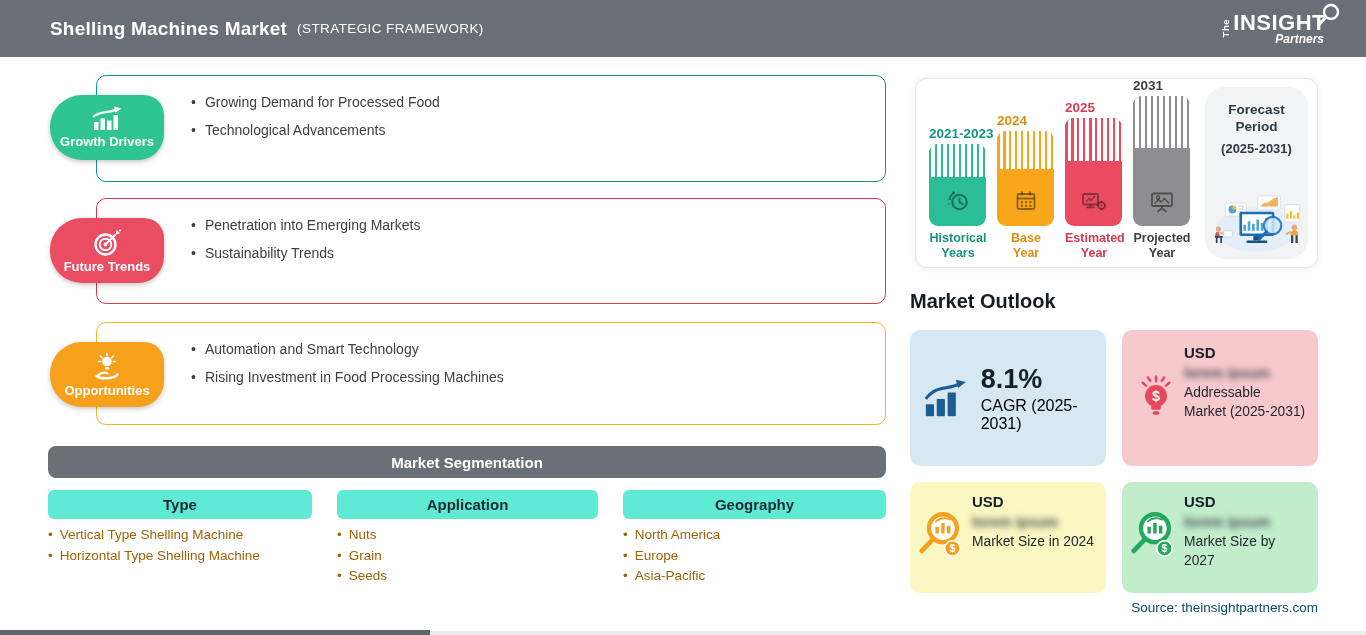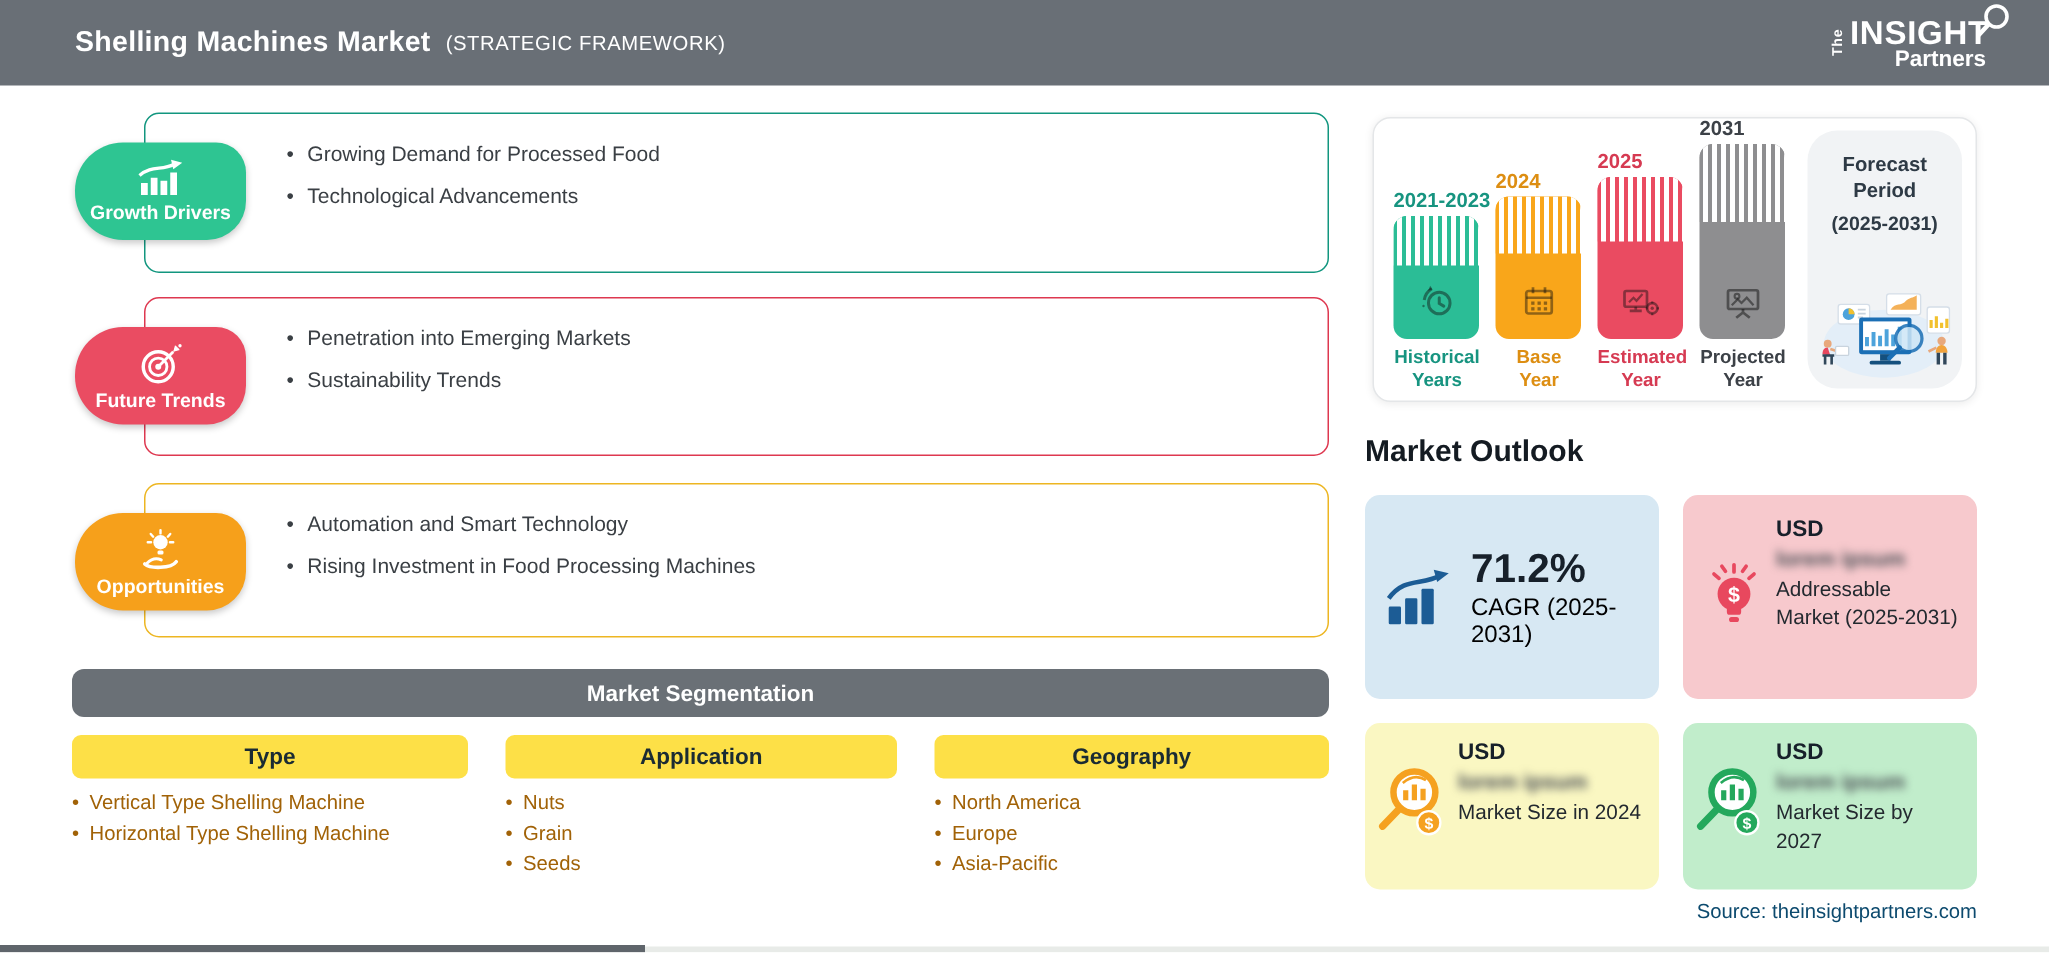--- a/index.html
+++ b/index.html
@@ -8,41 +8,41 @@
   
   .hdr{position:absolute;top:0;left:0;right:0;height:57px;background:#696F76;display:flex;
        align-items:center;padding:0 28px 0 50px;box-sizing:border-box;color:#fff;}
   .hdr h1{font-size:19px;margin:0;font-weight:700;letter-spacing:.2px;}
   .hdr .subtitle{font-size:13.5px;margin-left:10px;font-weight:400;letter-spacing:.4px;}
   .logo{margin-left:auto;display:flex;align-items:center;gap:3px;}
   .logo-the{writing-mode:vertical-rl;transform:rotate(180deg);font-size:9.5px;font-weight:700;
             letter-spacing:.5px;line-height:1;}
   .logo-stack{display:flex;flex-direction:column;align-items:flex-end;line-height:1;position:relative;padding-right:12px;}
   .logo-insight{font-size:22px;font-weight:800;letter-spacing:.5px;}
-  .logo-partners{font-size:15px;font-weight:700;margin-top:-1px;margin-right:2px;}
+  .logo-partners{font-size:12px;font-weight:700;margin-top:-1px;margin-right:2px;font-style:italic;}
   .logo-mag{position:absolute;right:-4px;top:-9px;}
   
   .fw-row{position:absolute;left:0;width:886px;}
   .row0{top:75px;height:107px;}
   .row1{top:198px;height:106px;}
   .row2{top:322px;height:103px;}
   .fw-box{position:absolute;left:96px;top:0;right:0;bottom:0;border:1.6px solid var(--border,#999);
           border-radius:10px;box-sizing:border-box;background:#fff;}
   .fw-items{padding:16px 16px 0 94px;}
   .fw-item{font-size:14px;color:#3A3F44;line-height:21px;margin-bottom:7px;display:flex;}
   .fw-item::before{content:"•";margin-right:9px;color:#3A3F44;}
   .fw-badge{position:absolute;left:50px;top:20px;width:114px;height:65px;background:var(--badge,#888);
             border-radius:32px 20px 26px 32px;display:flex;flex-direction:column;align-items:center;
             justify-content:center;color:#fff;box-shadow:0 2px 5px rgba(0,0,0,.22);z-index:2;}
   .fw-badge-label{font-size:13px;font-weight:700;margin-top:1px;}
   
   .seg-bar{position:absolute;left:48px;top:446px;width:838px;height:32px;background:#6A7076;
            border-radius:8px;display:flex;align-items:center;justify-content:center;color:#fff;
            font-weight:700;font-size:15px;}
-  .seg-head{position:absolute;top:490px;height:29px;background:#fde047;border-radius:6px;display:flex;
+  .seg-head{position:absolute;top:490px;height:29px;background:#5eead4;border-radius:6px;display:flex;
             align-items:center;justify-content:center;font-weight:700;font-size:15px;color:#1A2B33;}
   .sh-type{left:48px;width:264px;} .sh-app{left:337px;width:261px;} .sh-geo{left:623px;width:263px;}
   .seg-list{position:absolute;top:525px;font-size:13.5px;color:#a16207;}
   .sl-type{left:48px;} .sl-app{left:337px;} .sl-geo{left:623px;}
   .seg-item{display:flex;line-height:20.5px;}
   .seg-item::before{content:"•";margin-right:7px;}
   
   .tl-card{position:absolute;left:915px;top:78px;width:403px;height:190px;background:#fff;
            border:1px solid #E4E6E8;border-radius:12px;box-shadow:0 1px 6px rgba(0,0,0,.08);
            box-sizing:border-box;}
@@ -287,21 +287,21 @@
 
   <div class="mo-card card0" style="--bg: #D7E8F3; --accent: #1C5C95;">
     <svg width="48" height="42" viewBox="0 0 48 42">
       <rect x="2" y="28" width="9" height="13" rx="1" style="fill:var(--accent)"></rect>
       <rect x="14" y="22" width="9" height="19" rx="1" style="fill:var(--accent)"></rect>
       <rect x="26" y="15" width="9" height="26" rx="1" style="fill:var(--accent)"></rect>
       <path d="M2 22 C 14 6, 26 13, 40 5" style="stroke:var(--accent);stroke-width:3.4;fill:none"></path>
       <path d="M35 1 L46 3.5 L37.5 10 Z" style="fill:var(--accent)"></path>
     </svg>
     <div>
-      <div class="big-val">71.2%</div>
+      <div class="big-val">8.1%</div>
       <div class="cagr-label">CAGR (2025-2031)</div>
     </div>
   </div>
 
   <div class="mo-card card1" style="--bg: #F7C9CD; --accent: #E8485E;">
     <svg class="card-icon-abs c1-icon" width="40" height="46" viewBox="0 0 42 48">
       <path d="M21 2.5 v5 M7 9 l3.5 3 M35 9 l-3.5 3 M12.5 3.5 l2.5 3.5 M29.5 3.5 l-2.5 3.5" style="stroke:var(--accent);stroke-width:2.6;stroke-linecap:round"></path>
       <circle cx="21" cy="23" r="11.5" style="fill:var(--accent)"></circle>
       <path d="M16 32 h10 v3.5 a2 2 0 0 1 -2 2 h-6 a2 2 0 0 1 -2 -2 z" style="fill:var(--accent)"></path>
       <rect x="17.5" y="39" width="7" height="3.6" rx="1.8" style="fill:var(--accent)"></rect>

